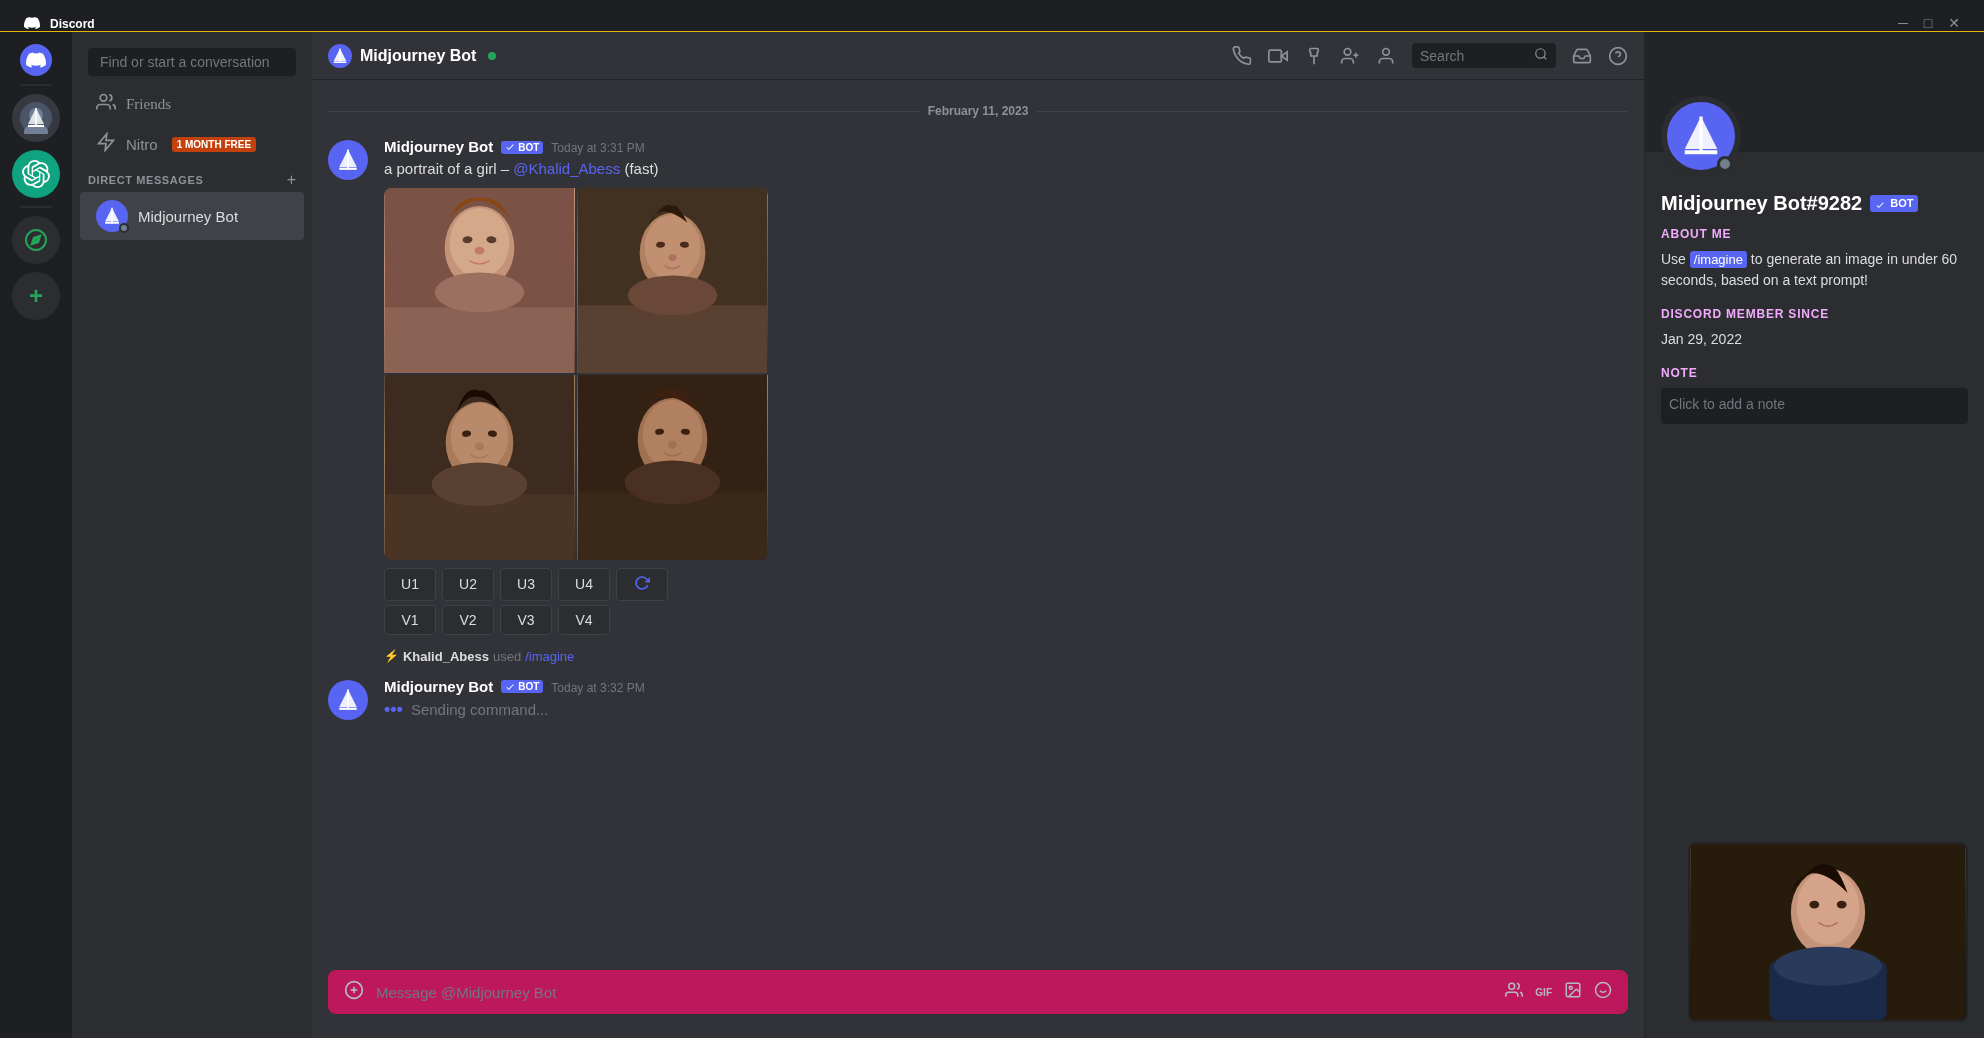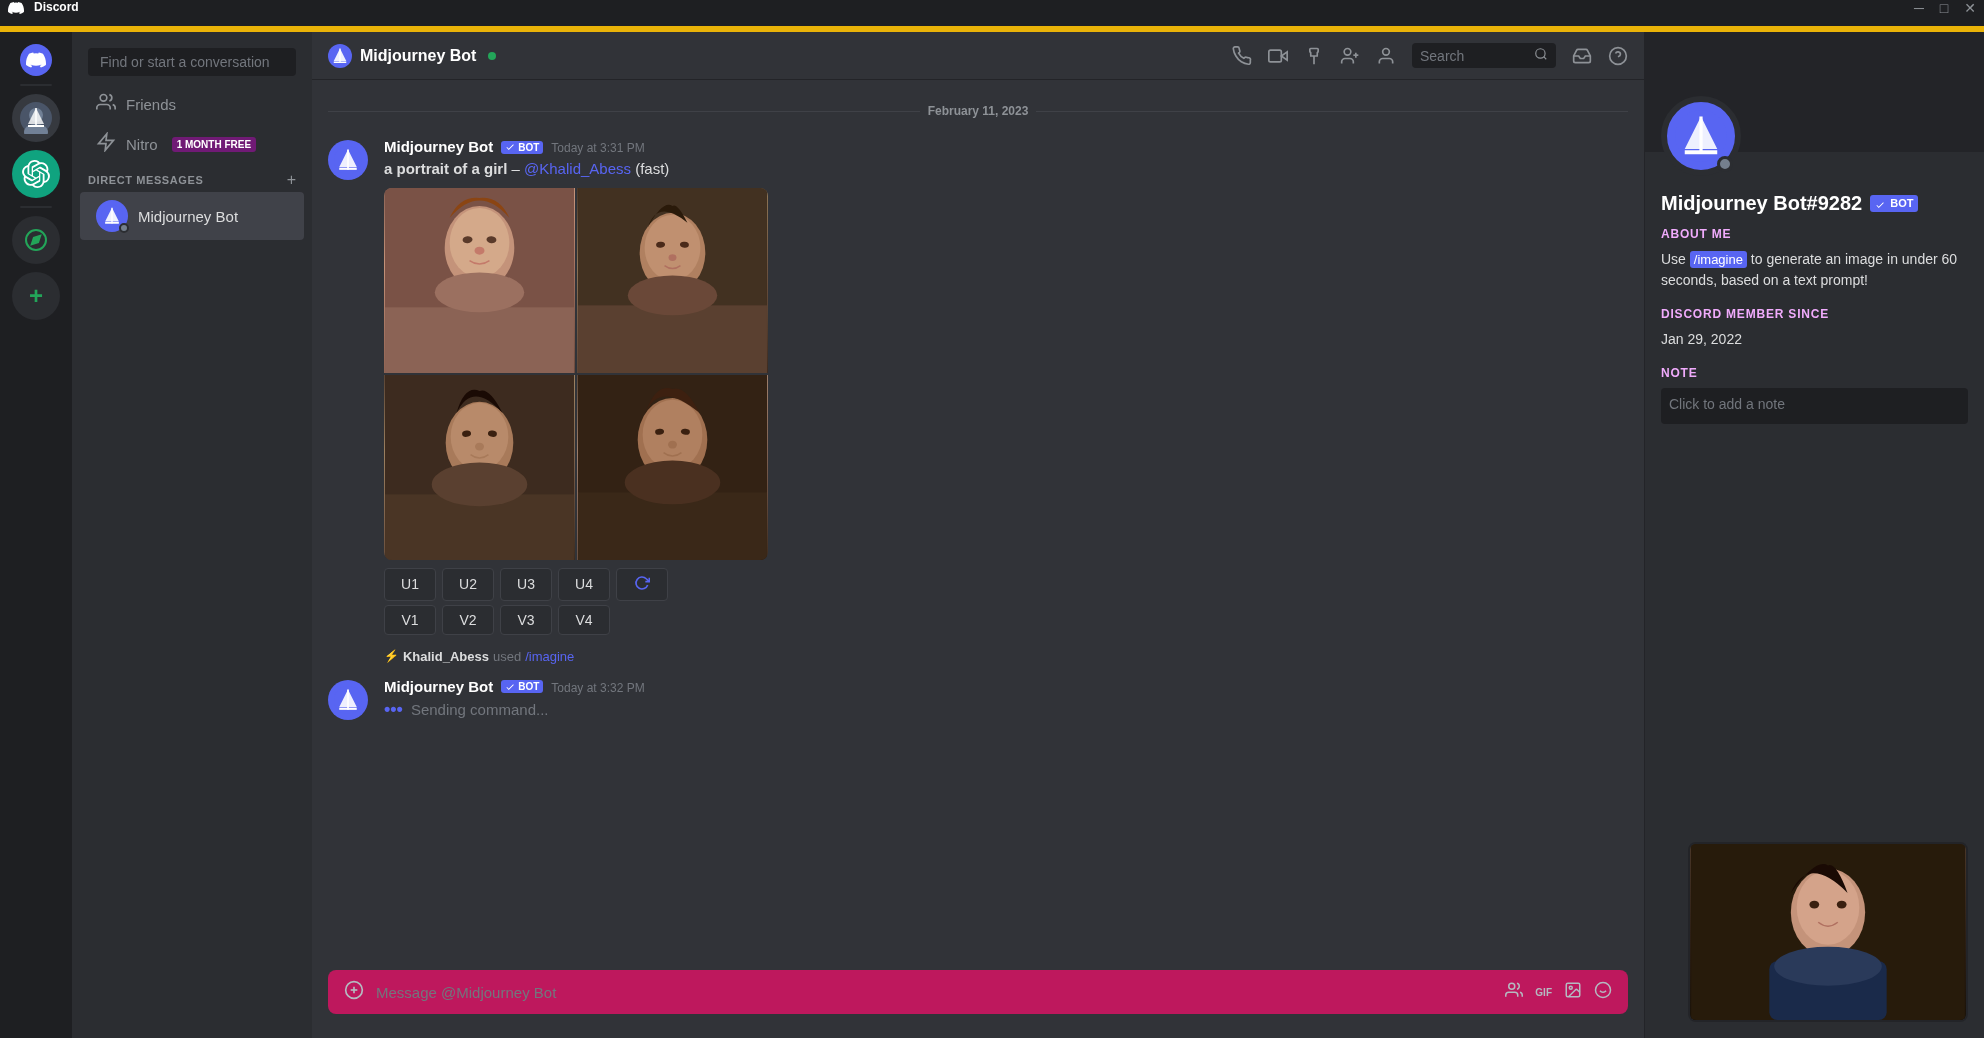--- a/index.html
+++ b/index.html
@@ -12,24 +12,24 @@
       overflow: hidden;
       display: flex;
       flex-direction: column;
     }
 
     
     .title-bar {
       background: #1e1f22;
       height: 32px;
       display: flex;
-      align-items: flex-start;
-      padding: 0 8px;
+      align-items: flex-end;
+      padding: 0 24px;
       gap: 6px;
-      border-bottom: 6px solid #eab308;
+      border-bottom: 1px solid #eab308;
       flex-shrink: 0;
     }
     .title-bar-text {
       color: #fff;
       font-size: 12px;
       font-weight: 600;
     }
     .title-bar-controls {
       margin-left: auto;
       display: flex;
@@ -116,32 +116,33 @@
       font-weight: 300;
       line-height: 1;
     }
 
     .friends-item {
       display: flex; align-items: center; gap: 10px;
       padding: 8px 16px;
       border-radius: 4px;
       cursor: pointer;
       margin: 0 8px;
+      font-family: Liberation Serif, serif;
     }
     .friends-item .label { color: #8e9297; font-size: 15px; font-weight: 500; }
 
     .nitro-item {
       display: flex; align-items: center; gap: 10px;
       padding: 8px 16px;
       border-radius: 4px;
       cursor: pointer;
       margin: 0 8px;
     }
     .nitro-badge {
-      background: #701a75;
+      background: #c2410c;
       color: #fff;
       font-size: 10px;
       padding: 2px 5px;
       border-radius: 3px;
       font-weight: 600;
     }
 
     .dm-item {
       display: flex; align-items: center; gap: 10px;
       padding: 8px 16px;
@@ -288,21 +289,21 @@
       font-size: 10px;
       padding: 1px 4px;
       border-radius: 3px;
       font-weight: 700;
       display: flex; align-items: center; gap: 3px;
     }
     .msg-time { color: #72767d; font-size: 12px; }
     .msg-text { color: #dcddde; font-size: 15px; line-height: 1.375; }
     .msg-text .mention { color: #5865f2; cursor: pointer; }
     .msg-text .fast-tag { color: #dcddde; }
-    .msg-text strong { font-weight: 700; }
+    .msg-text strong { font-weight: 400; }
 
     
     .image-grid {
       display: grid;
       grid-template-columns: 1fr 1fr;
       gap: 2px;
       width: 384px;
       height: 372px;
       border-radius: 8px;
       overflow: hidden;

